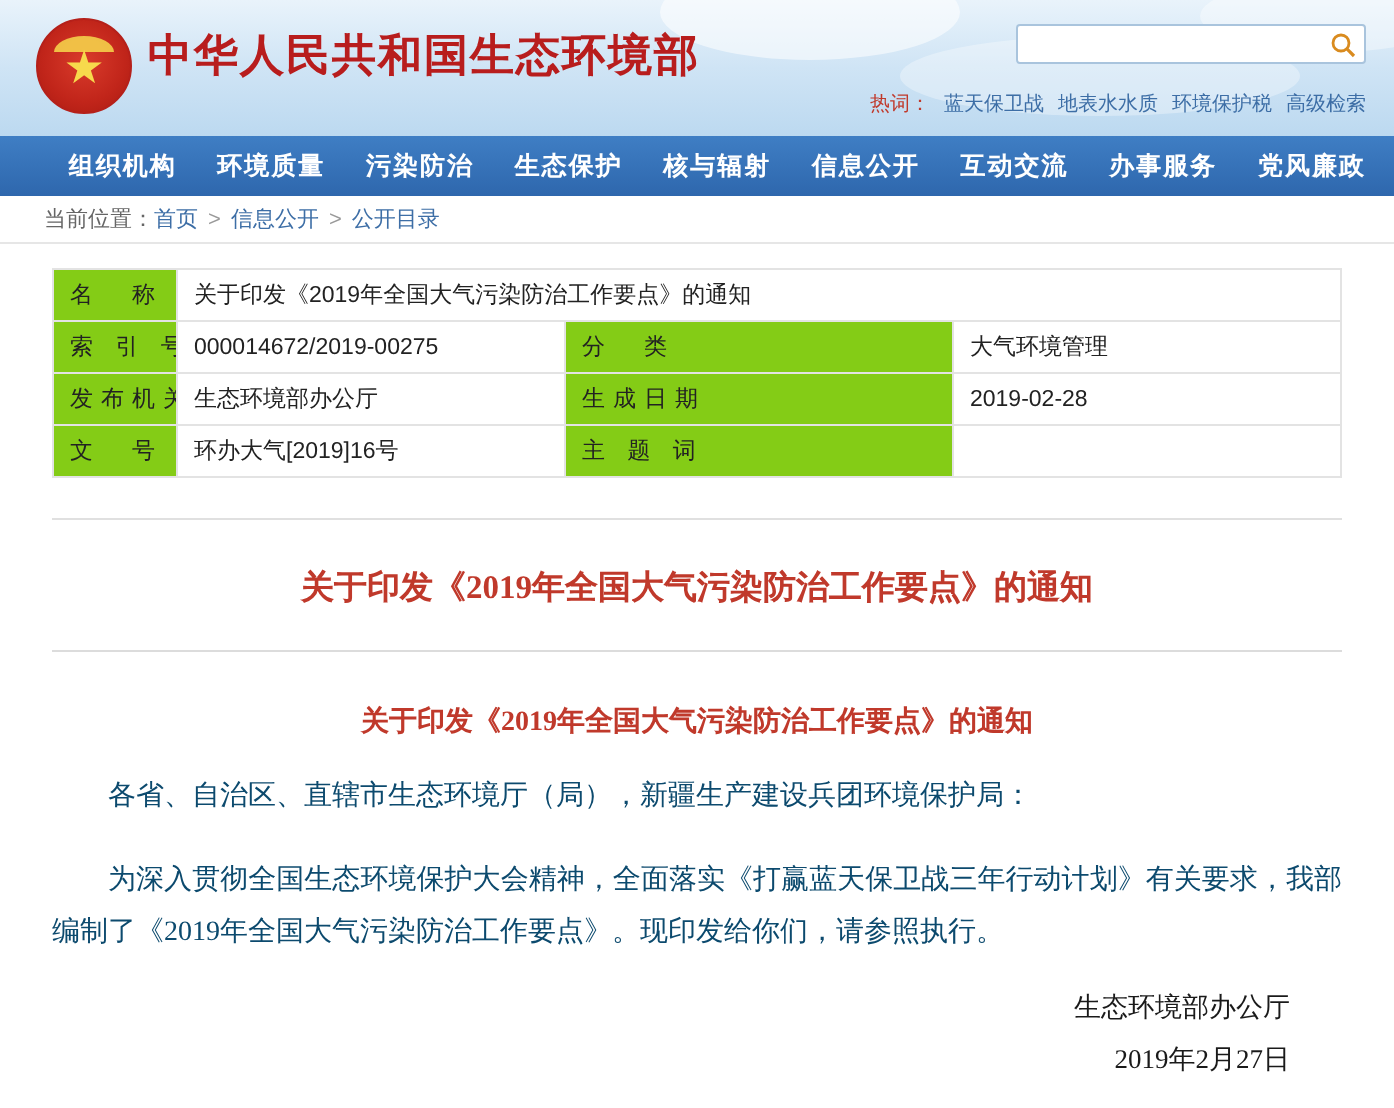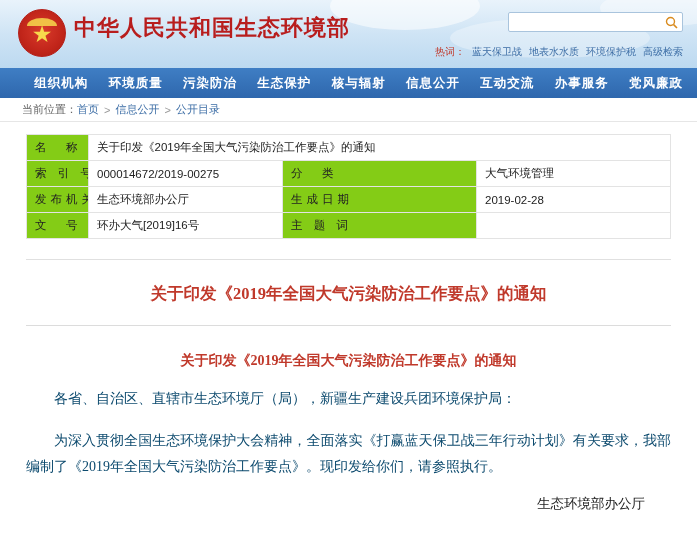--- a/index.html
+++ b/index.html
@@ -285,16 +285,17 @@
     </tbody>
       </table>
 
     <div class="doc">
       <div class="doc-title-red">关于印发《2019年全国大气污染防治工作要点》的通知</div>
       <div class="doc-rule"></div>
       <div class="doc-title-red2">关于印发《2019年全国大气污染防治工作要点》的通知</div>
       <div class="doc-p">各省、自治区、直辖市生态环境厅（局），新疆生产建设兵团环境保护局：</div>
       <div class="doc-p">为深入贯彻全国生态环境保护大会精神，全面落实《打赢蓝天保卫战三年行动计划》有关要求，我部编制了《2019年全国大气污染防治工作要点》。现印发给你们，请参照执行。</div>
       <div class="sign">生态环境部办公厅</div>
+      <div class="sign-date">2019年2月27日</div>
     </div>
 
   </div>
 </div>
 
 </body></html>

